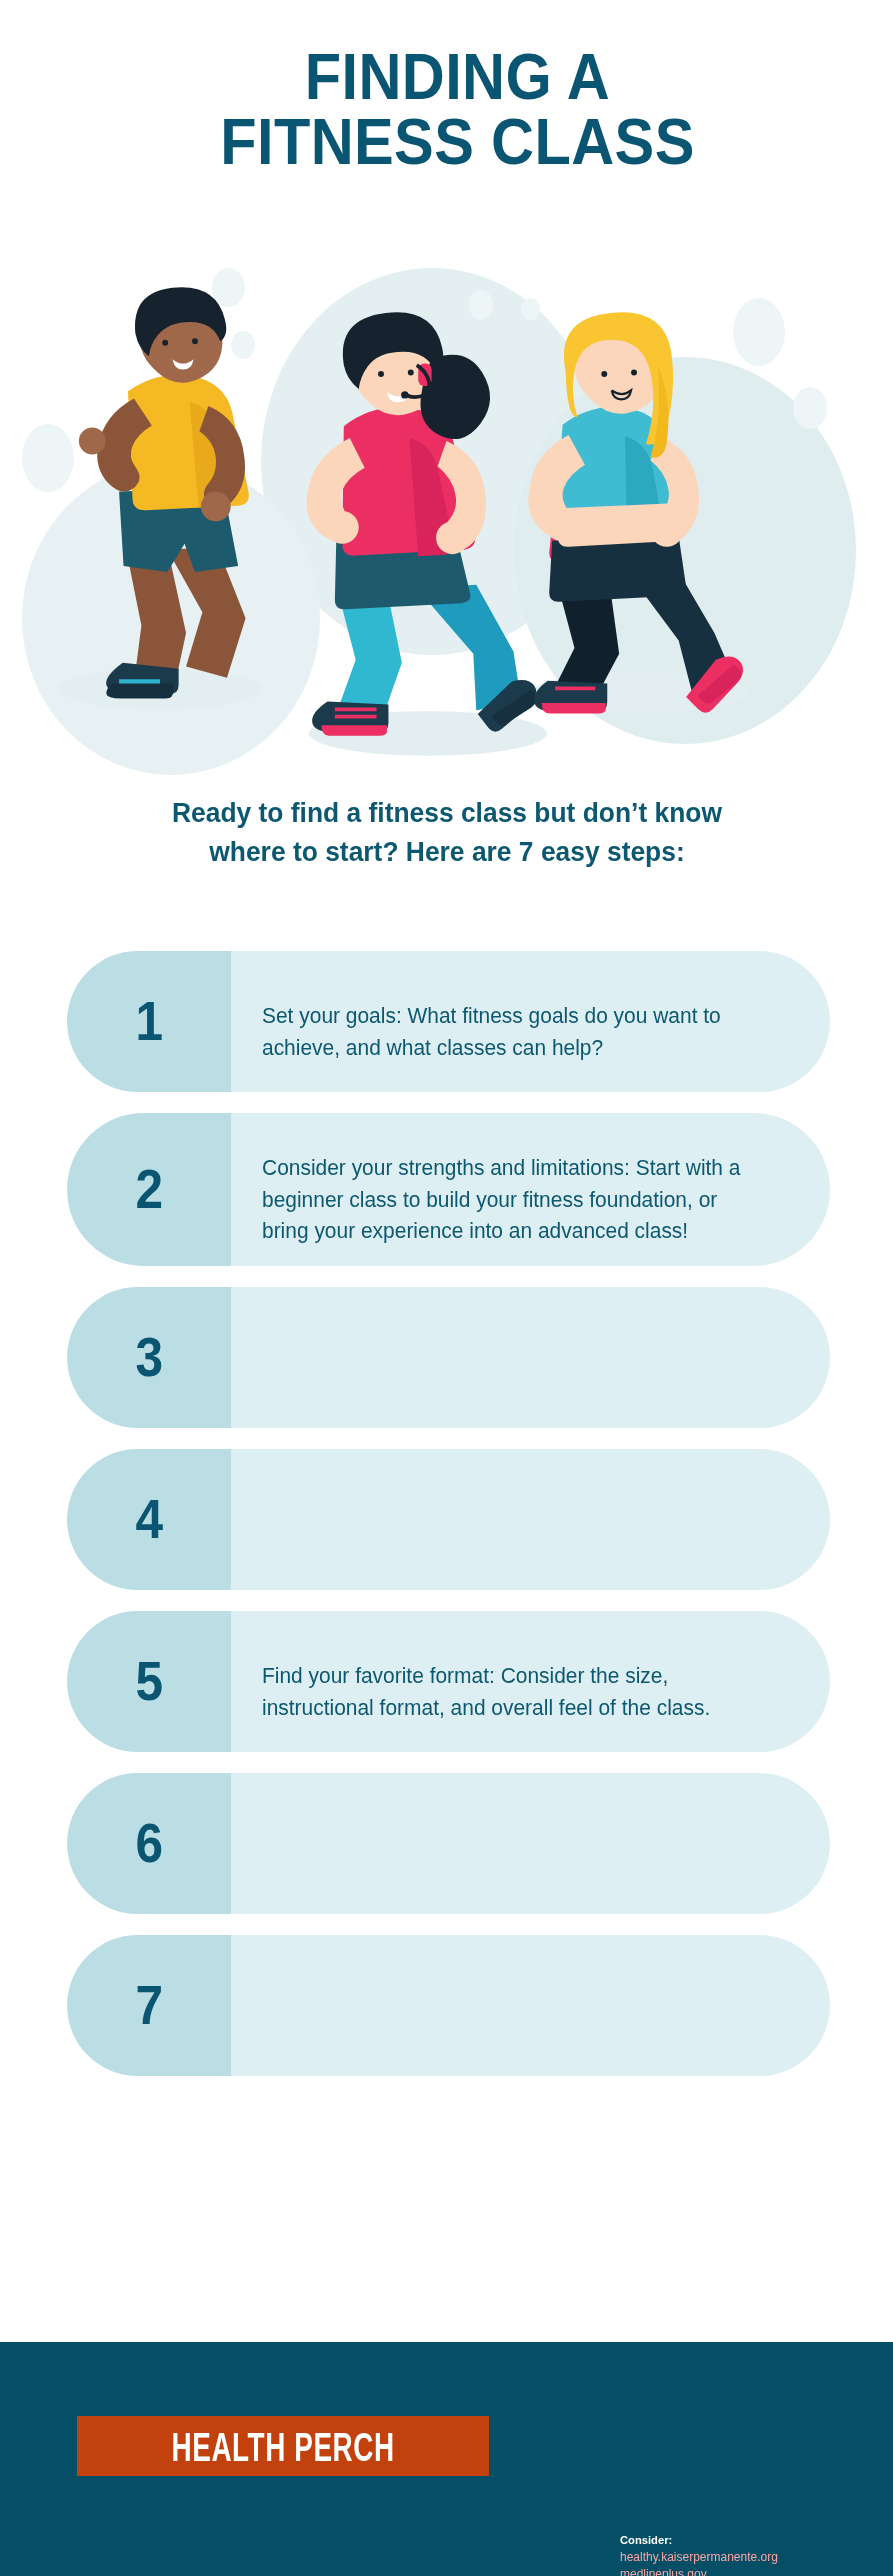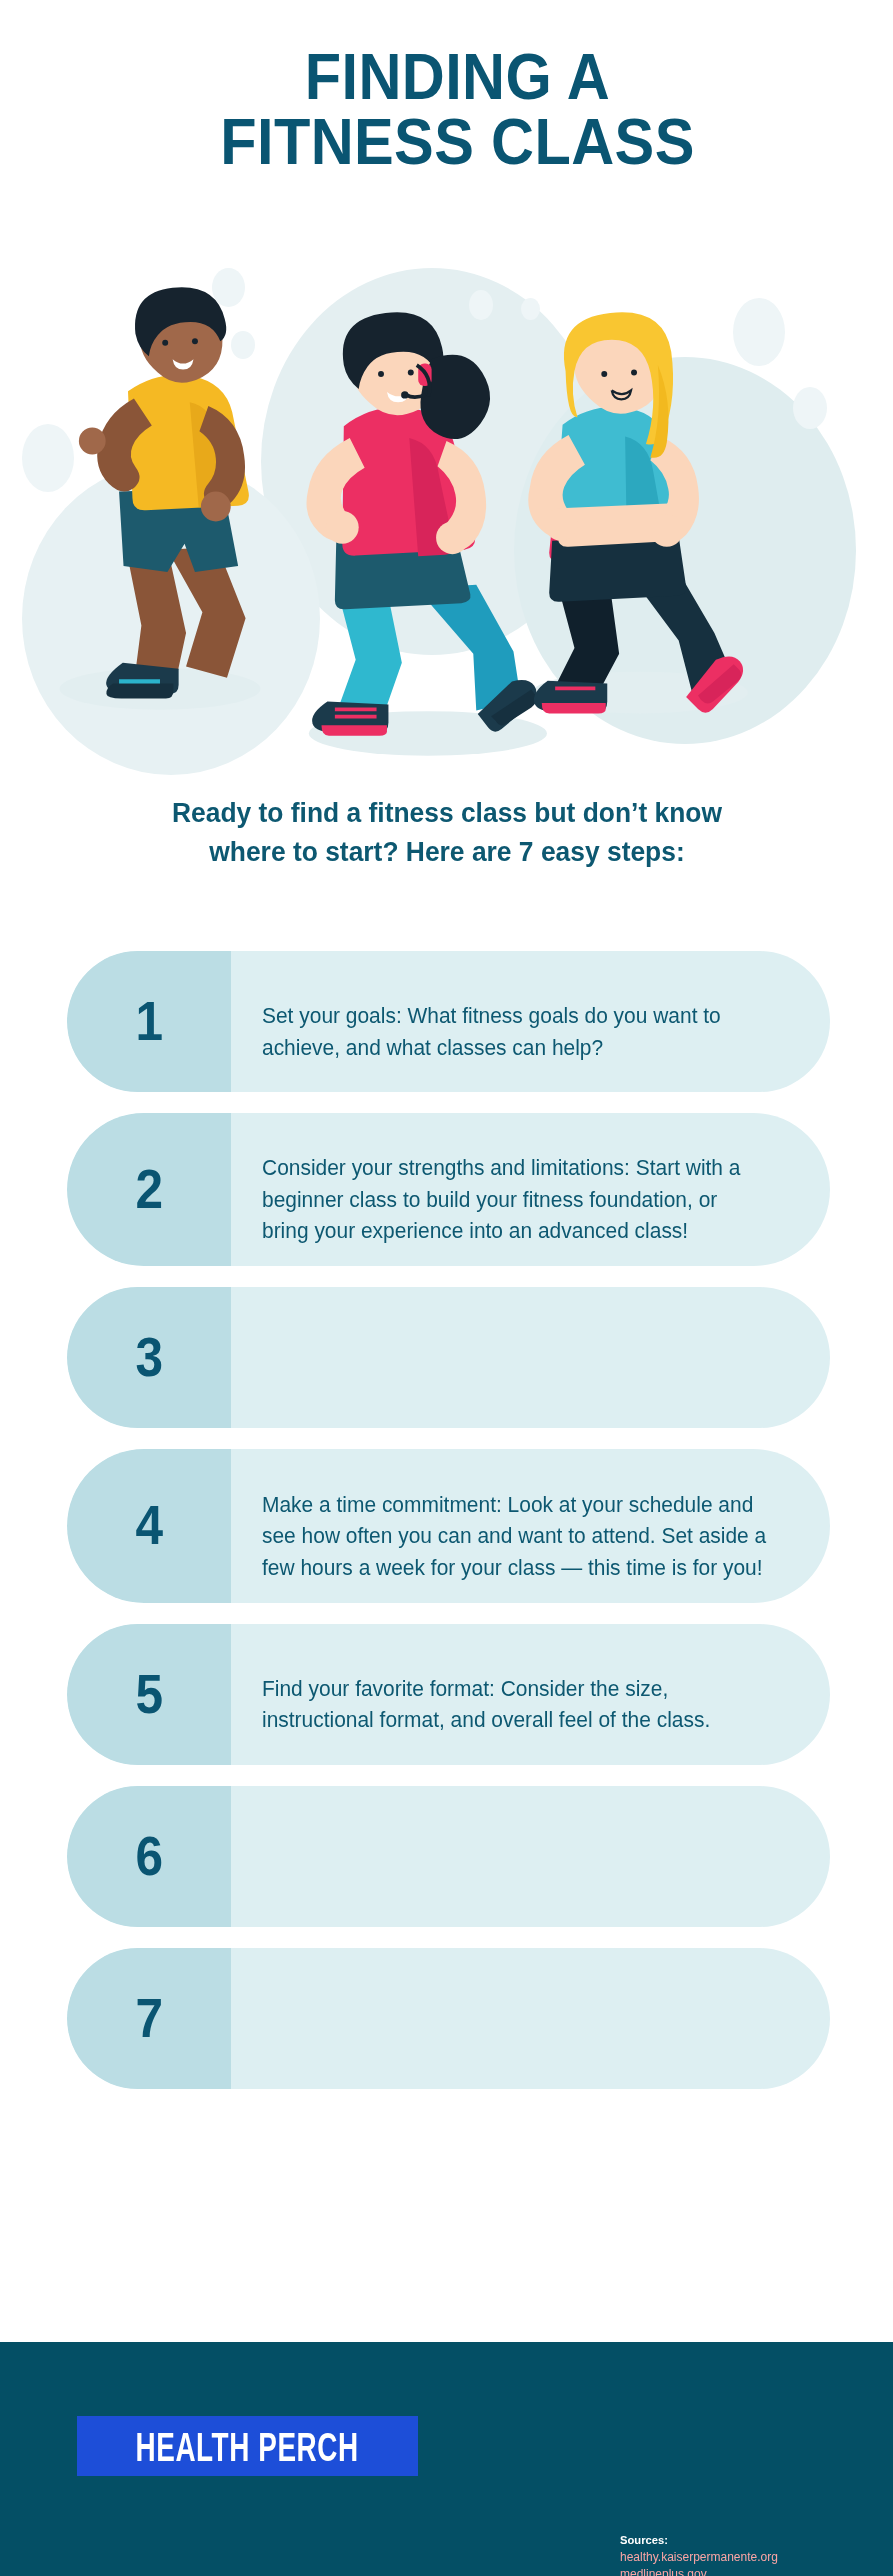--- a/index.html
+++ b/index.html
@@ -140,22 +140,22 @@
   .footer {
     position: absolute;
     left: 0; top: 2342px;
     width: 893px; height: 234px;
     background: #044f65;
     z-index: 7;
   }
   .logo-box {
     position: absolute;
     left: 77px; top: 74px;
-    width: 341px; height: 60px;
-    background: #1d4ed8;
+    width: 412px; height: 60px;
+    background: #c2410c;
     display: flex;
     align-items: center;
     justify-content: center;
   }
   .logo-text {
     color: #ffffff;
     font-family: "Liberation Sans Narrow", "Liberation Sans", sans-serif;
     font-size: 34px;
     font-weight: 900;
     letter-spacing: 0.7px;
@@ -334,23 +334,20 @@
   <div class="step-card">
     <div class="step-num-col">
       <span class="step-num">3</span>
     </div>
   </div>
 
   <div class="step-card">
     <div class="step-num-col">
       <span class="step-num">4</span>
     </div>
-    <div class="step-body">
-      <span class="step-text">Make a time commitment: Look at your schedule and see how often you can and want to attend. Set aside a few hours a week for your class — this time is for you!</span>
-    </div>
   </div>
 
   <div class="step-card">
     <div class="step-num-col">
       <span class="step-num">5</span>
     </div>
     <div class="step-body">
       <span class="step-text">Find your favorite format: Consider the size, instructional format, and overall feel of the class.</span>
     </div>
   </div>
@@ -367,18 +364,18 @@
     </div>
   </div>
 
 </div>
 
 <div class="footer">
   <div class="logo-box">
     <span class="logo-text">HEALTH PERCH</span>
   </div>
   <div class="sources">
-    <div class="sources-title">Sources:</div>
+    <div class="sources-title">Consider:</div>
     <div class="sources-line">healthy.kaiserpermanente.org</div>
     <div class="sources-line">medlineplus.gov</div>
   </div>
 </div>
 
 
 </body></html>

